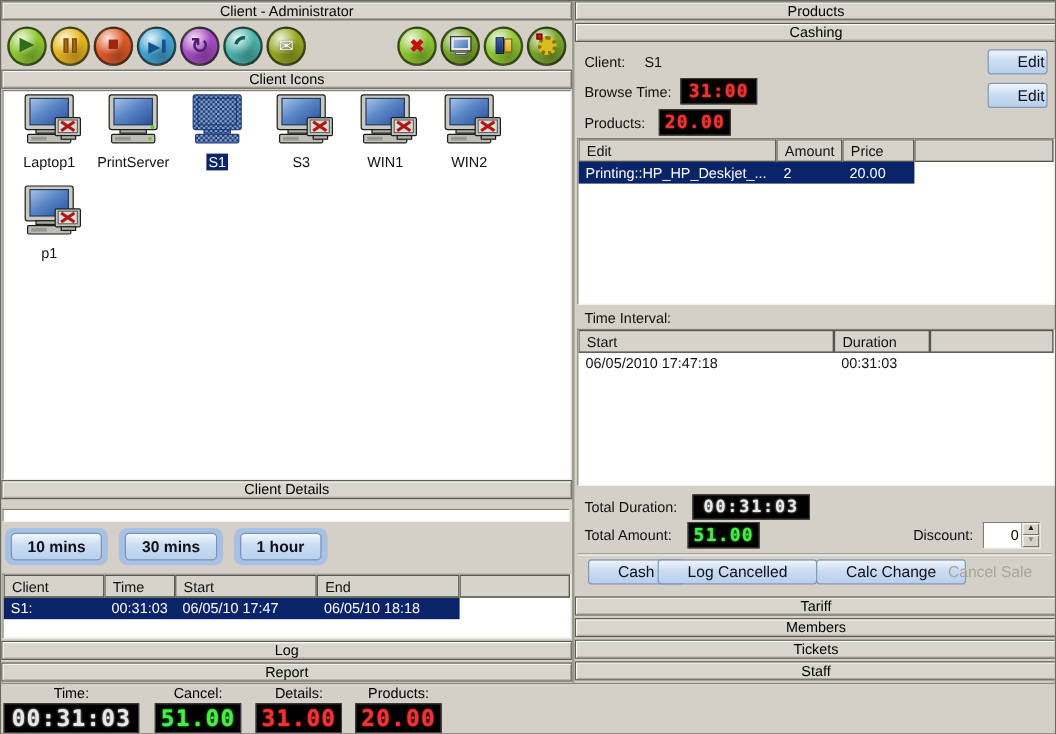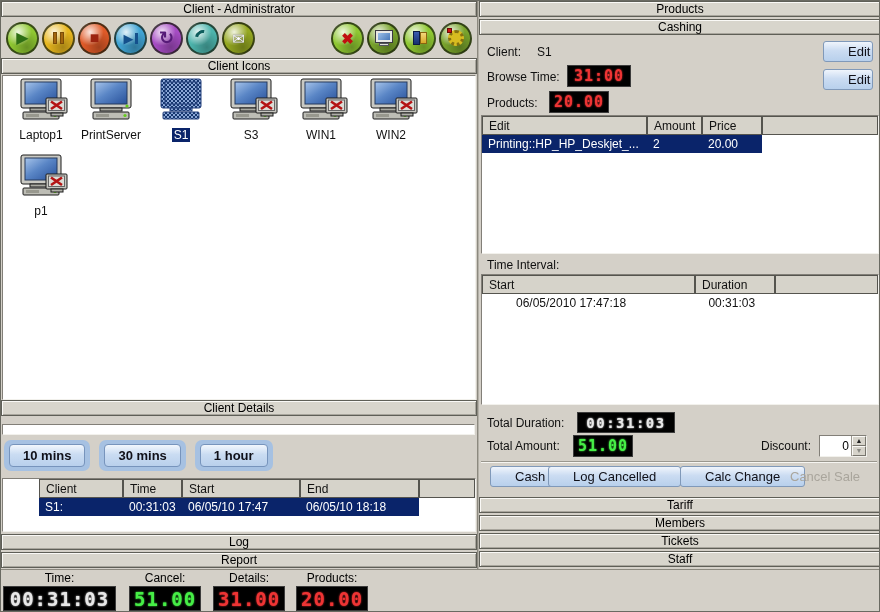--- a/index.html
+++ b/index.html
@@ -334,21 +334,21 @@
     </div>
 
     <div class="thin-strip"></div>
 
     <div class="mins-row" id="mins-row">
         <span class="halo"><button class="btn-big">10 mins</button></span>
         <span class="halo"><button class="btn-big">30 mins</button></span>
         <span class="halo"><button class="btn-big">1 hour</button></span>
       </div>
 
-    <div class="tbl" id="session-table" style="left:1px;top:477px;width:474px;height:54px;padding-left:36px;">
+    <div class="tbl" id="session-table" style="left:1px;top:477px;width:474px;height:54px;">
         <div class="thead">
           <div class="th" style="width: 84px;">Client</div>
           <div class="th" style="width: 59px;">Time</div>
           <div class="th" style="width: 118px;">Start</div>
           <div class="th" style="width: 119px;">End</div>
           <div class="th fill"></div>
         </div>
         <div class="trow selected" style="width: 380px;">
           <div class="td" style="width: 84px;">S1:</div>
           <div class="td" style="width: 59px;">00:31:03</div>
@@ -401,21 +401,21 @@
       </div>
 
     <span class="rp-lbl" style="left:8px;top:257px;">Time Interval:</span>
     <div class="tbl" id="intervals-table" style="left:2px;top:273px;width:398px;height:131px;">
         <div class="thead">
           <div class="th" style="width: 213px;">Start</div>
           <div class="th" style="width: 80px;">Duration</div>
           <div class="th fill"></div>
         </div>
         <div class="trow" style="width: 293px;">
-          <div class="td" style="width: 213px; margin-left: 28px;">06/05/2010  17:47:18</div>
+          <div class="td" style="width: 213px;">06/05/2010  17:47:18</div>
           <div class="td" style="width: 80px;">00:31:03</div>
         </div>
       </div>
 
     <span class="rp-lbl" style="left:8px;top:415px;">Total Duration:</span>
     <span class="led led-sm" style="position: absolute; left: 98px; top: 411px; min-width: 98px; color: rgb(232, 232, 232);">00:31:03</span>
 
     <span class="rp-lbl" style="left:8px;top:438px;">Total Amount:</span>
     <span class="led led-inline" style="position: absolute; left: 94px; top: 434px; min-width: 60px; color: rgb(70, 238, 70);">51.00</span>
 

